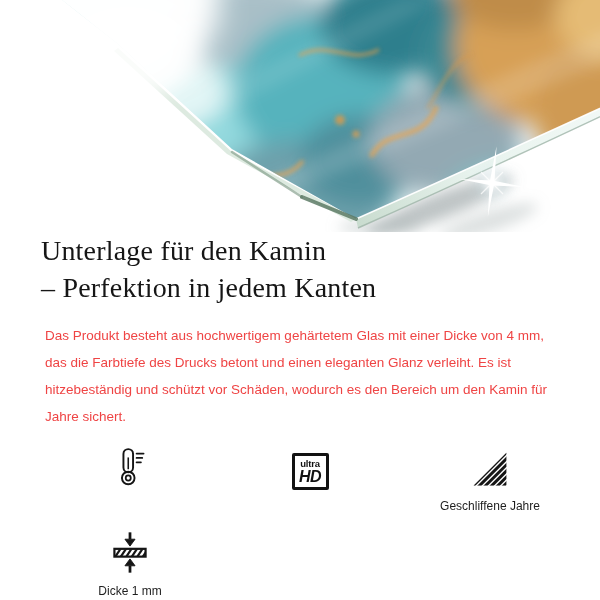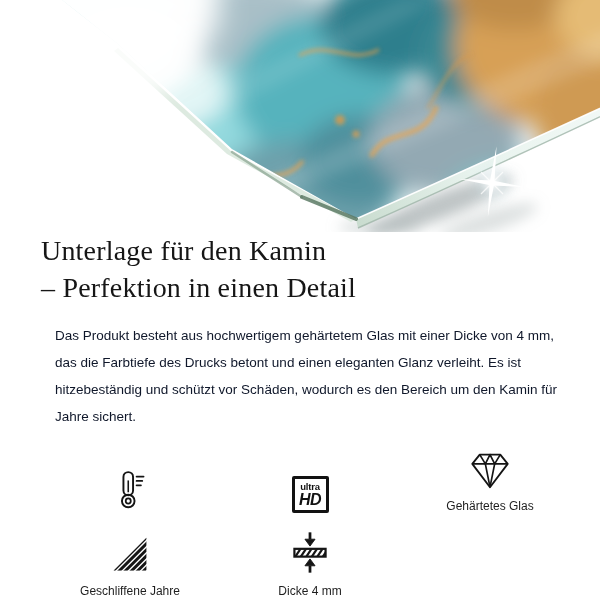--- a/index.html
+++ b/index.html
@@ -15,30 +15,30 @@
   .hero svg{display:block;}
 
   
   .content{position:absolute;left:41px;top:226px;width:540px;}
   .title{
     font-family:"Liberation Serif","DejaVu Serif",serif;
     font-weight:500;font-size:28px;line-height:37px;color:#161616;
     letter-spacing:.2px;margin:0;padding-top:6px;
   }
   .desc{
-    margin:16px 14px 0;width:508px;
-    font-size:13.5px;line-height:27px;color:#0f172a;
+    margin:16px 4px 0;width:508px;
+    font-size:13.5px;line-height:27px;color:#ef4444;
   }
 
   
   .features{
     margin-top:14px;margin-left:-1px;width:540px;
     display:grid;grid-template-columns:1fr 1fr 1fr;row-gap:16px;
   }
-  .feature{display:flex;flex-direction:column;align-items:center;justify-content:flex-end;}
+  .feature{display:flex;flex-direction:column;align-items:center;}
   .icon-slot{height:46px;display:flex;align-items:flex-end;justify-content:center;}
   .f-label{margin-top:9px;font-size:12px;color:#1e1e1e;white-space:nowrap;}
 
   .uhd-box{
     width:37px;height:37px;border:3px solid #121212;border-radius:2px;
     display:flex;flex-direction:column;align-items:center;justify-content:center;
     box-sizing:border-box;background:#fff;
   }
   .uhd-top{font-size:9.5px;font-weight:bold;line-height:10px;color:#121212;letter-spacing:-.2px;}
   .uhd-bottom{font-size:16px;font-weight:bold;line-height:15px;color:#121212;letter-spacing:-.5px;font-style:italic;}
@@ -145,21 +145,21 @@
         </g>
         <g stroke="#ffffff" stroke-width="1.2" opacity="0.75">
           <line x1="481" y1="172" x2="503" y2="194"></line>
           <line x1="503" y1="172" x2="481" y2="194"></line>
         </g>
       </g>
     </svg>
   </div>
 
   <div class="content">
-    <h1 class="title"><span>Unterlage für den Kamin</span><br><span>– Perfektion in einen Detail</span></h1>
+    <h1 class="title"><span>Unterlage für den Kamin</span><br><span>– Perfektion in jedem Kanten</span></h1>
 
     <p class="desc">Das Produkt besteht aus hochwertigem gehärtetem Glas mit einer Dicke von 4 mm, das die Farbtiefe des Drucks betont und einen eleganten Glanz verleiht. Es ist hitzebeständig und schützt vor Schäden, wodurch es den Bereich um den Kamin für Jahre sichert.</p>
 
     <div class="features">
 
       <div class="feature">
         <div class="icon-slot">
           <svg width="42" height="45" viewBox="0 0 48 50" fill="none" stroke="#151515">
             <rect x="16.5" y="4" width="11" height="26.5" rx="5.5" stroke-width="2.2"></rect>
             <line x1="22" y1="13.5" x2="22" y2="27" stroke-width="1.8"></line>
@@ -177,31 +177,20 @@
       <div class="feature">
         <div class="icon-slot">
           <div class="uhd-box">
             <span class="uhd-top">ultra</span>
             <span class="uhd-bottom">HD</span>
           </div>
         </div>
       </div>
 
 
-      <div class="feature">
-        <div class="icon-slot">
-          <svg width="46" height="41" viewBox="0 0 48 44" fill="none" stroke="#151515">
-            <path d="M5,16 L13,6 H35 L43,16 L24,41 Z" stroke-width="2" stroke-linejoin="round"></path>
-            <line x1="5" y1="16" x2="43" y2="16" stroke-width="1.8"></line>
-            <path d="M13,6 L19,16 L24,6 L29,16 L35,6" stroke-width="1.8" stroke-linejoin="round"></path>
-            <path d="M19,16 L24,41 M29,16 L24,41" stroke-width="1.8"></path>
-          </svg>
-        </div>
-        <div class="f-label">Gehärtetes Glas</div>
-      </div>
 
       <div class="feature">
         <div class="icon-slot">
           <svg width="42" height="42" viewBox="0 0 48 48">
             <defs>
                 <clipPath id="triClip">
                   <path d="M5,43 L43,5 L43,43 Z"></path>
                 </clipPath>
               </defs>
             <g clip-path="url(#triClip)" stroke="#151515" stroke-width="3.4">
@@ -235,18 +224,18 @@
               <line x1="36" y1="32" x2="46" y2="17"></line>
             </g>
             <g fill="#151515" stroke="#151515">
               <line x1="24" y1="2.5" x2="24" y2="10" stroke-width="3"></line>
               <polygon points="24,17.5 18.5,10 29.5,10" stroke-width="1"></polygon>
               <line x1="24" y1="46.5" x2="24" y2="39" stroke-width="3"></line>
               <polygon points="24,31.5 18.5,39 29.5,39" stroke-width="1"></polygon>
             </g>
           </svg>
         </div>
-        <div class="f-label">Dicke 4 mm</div>
+        <div class="f-label">Dicke 1 mm</div>
       </div>
 
     </div>
   </div>
 </div>
 
 </body></html>

